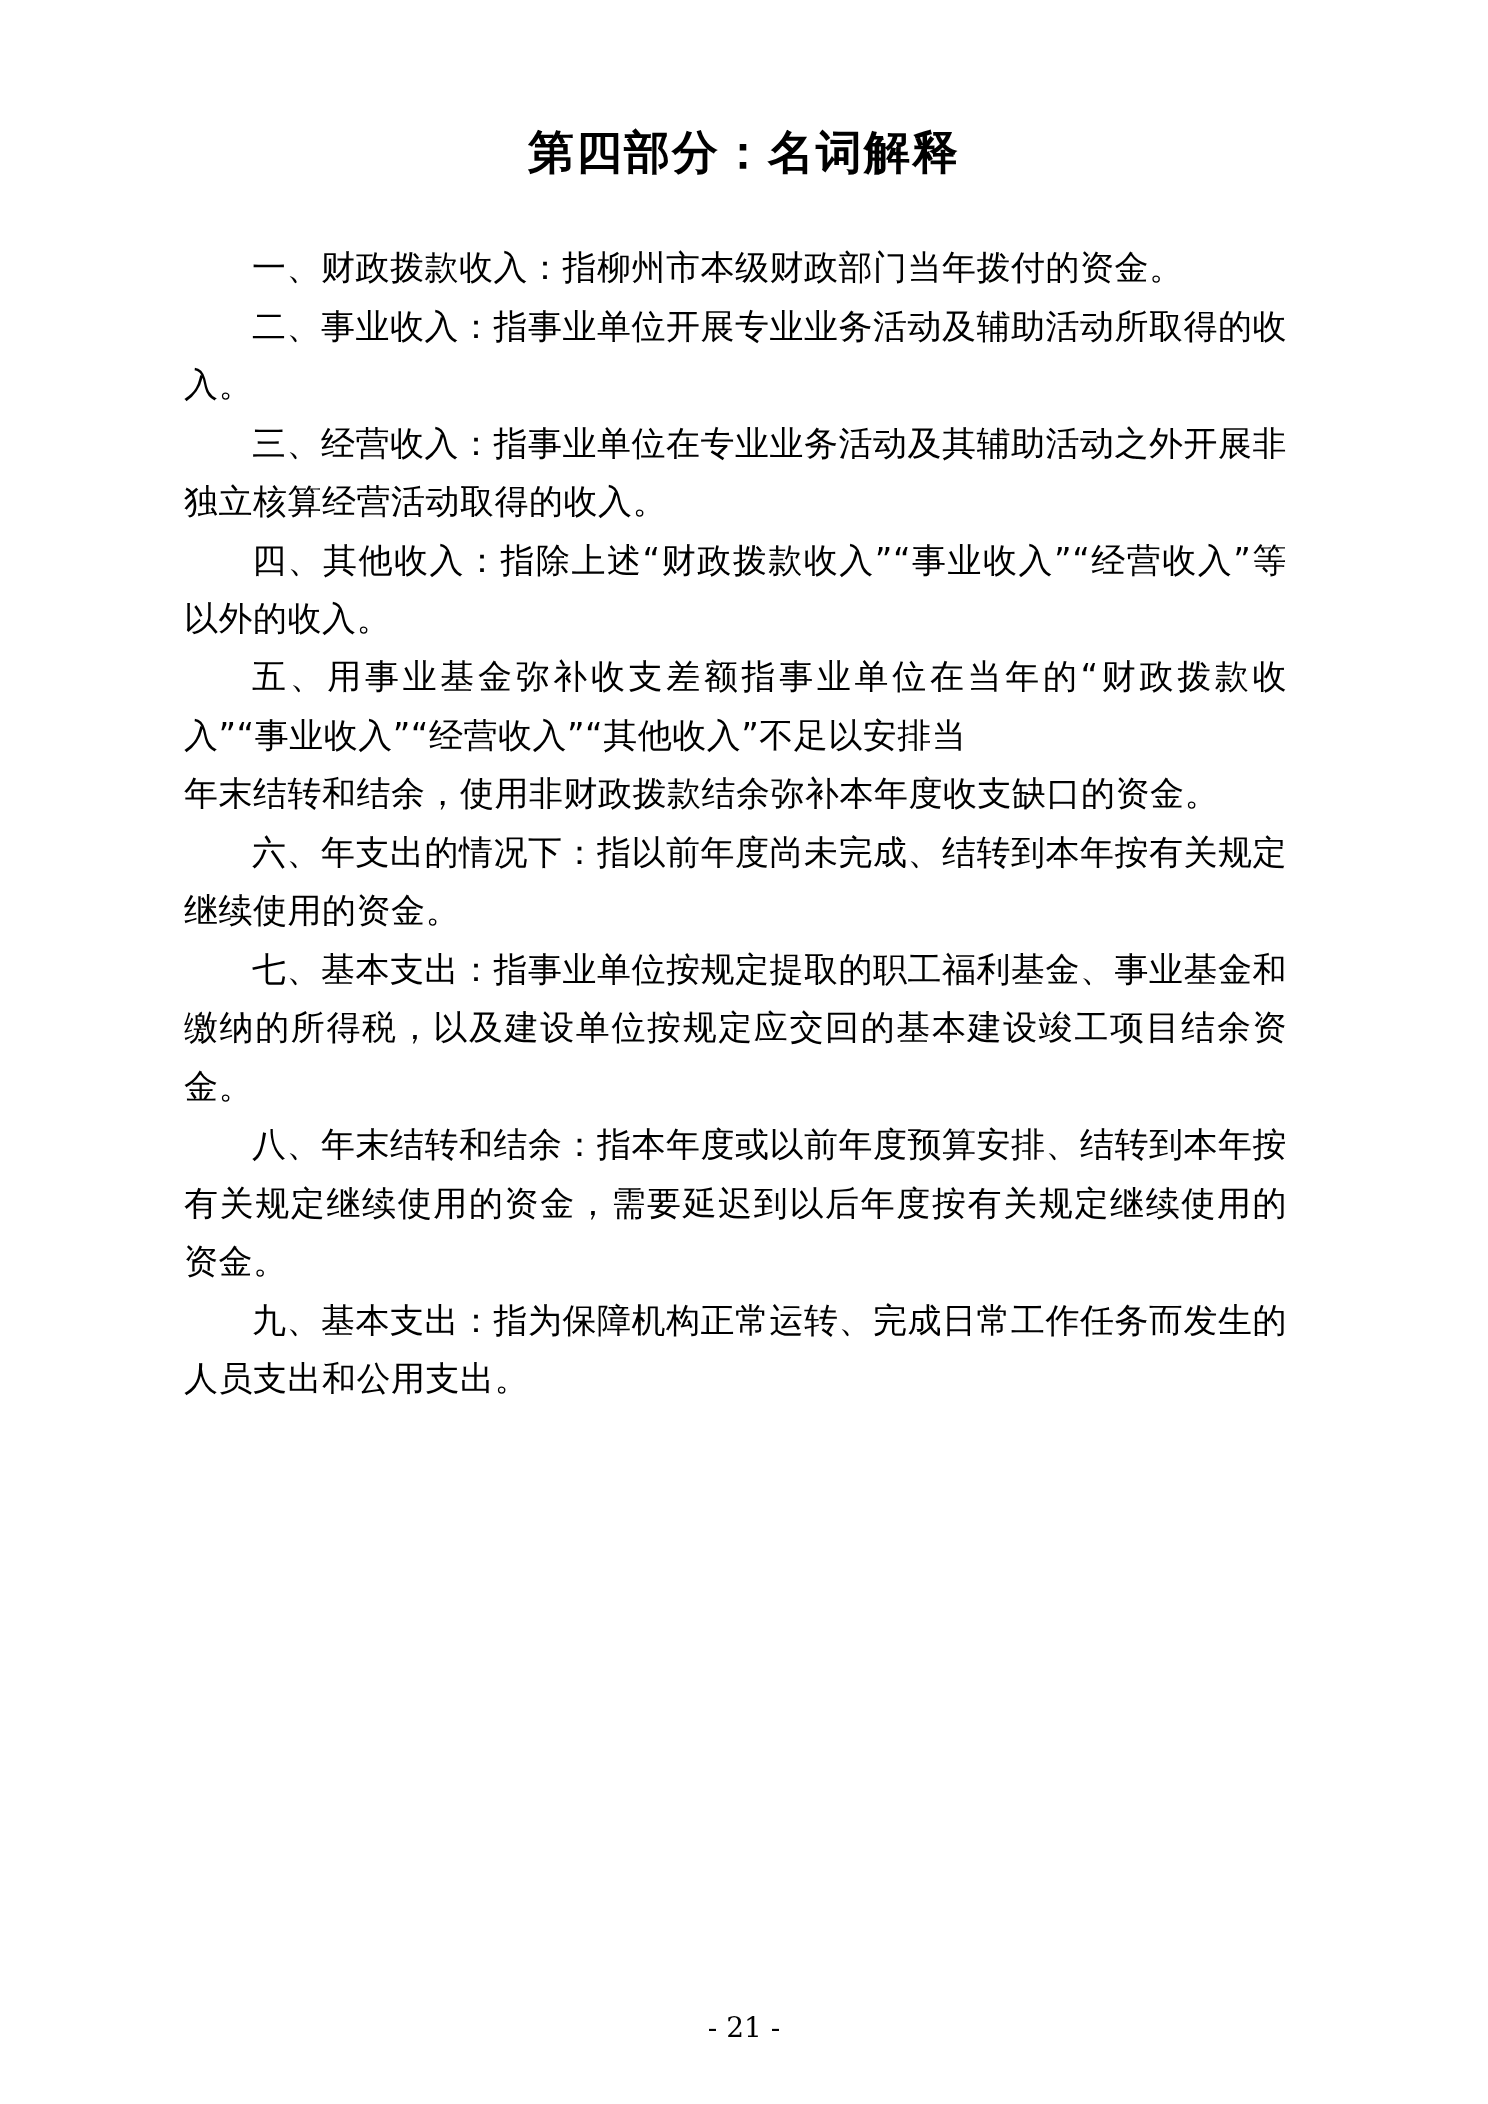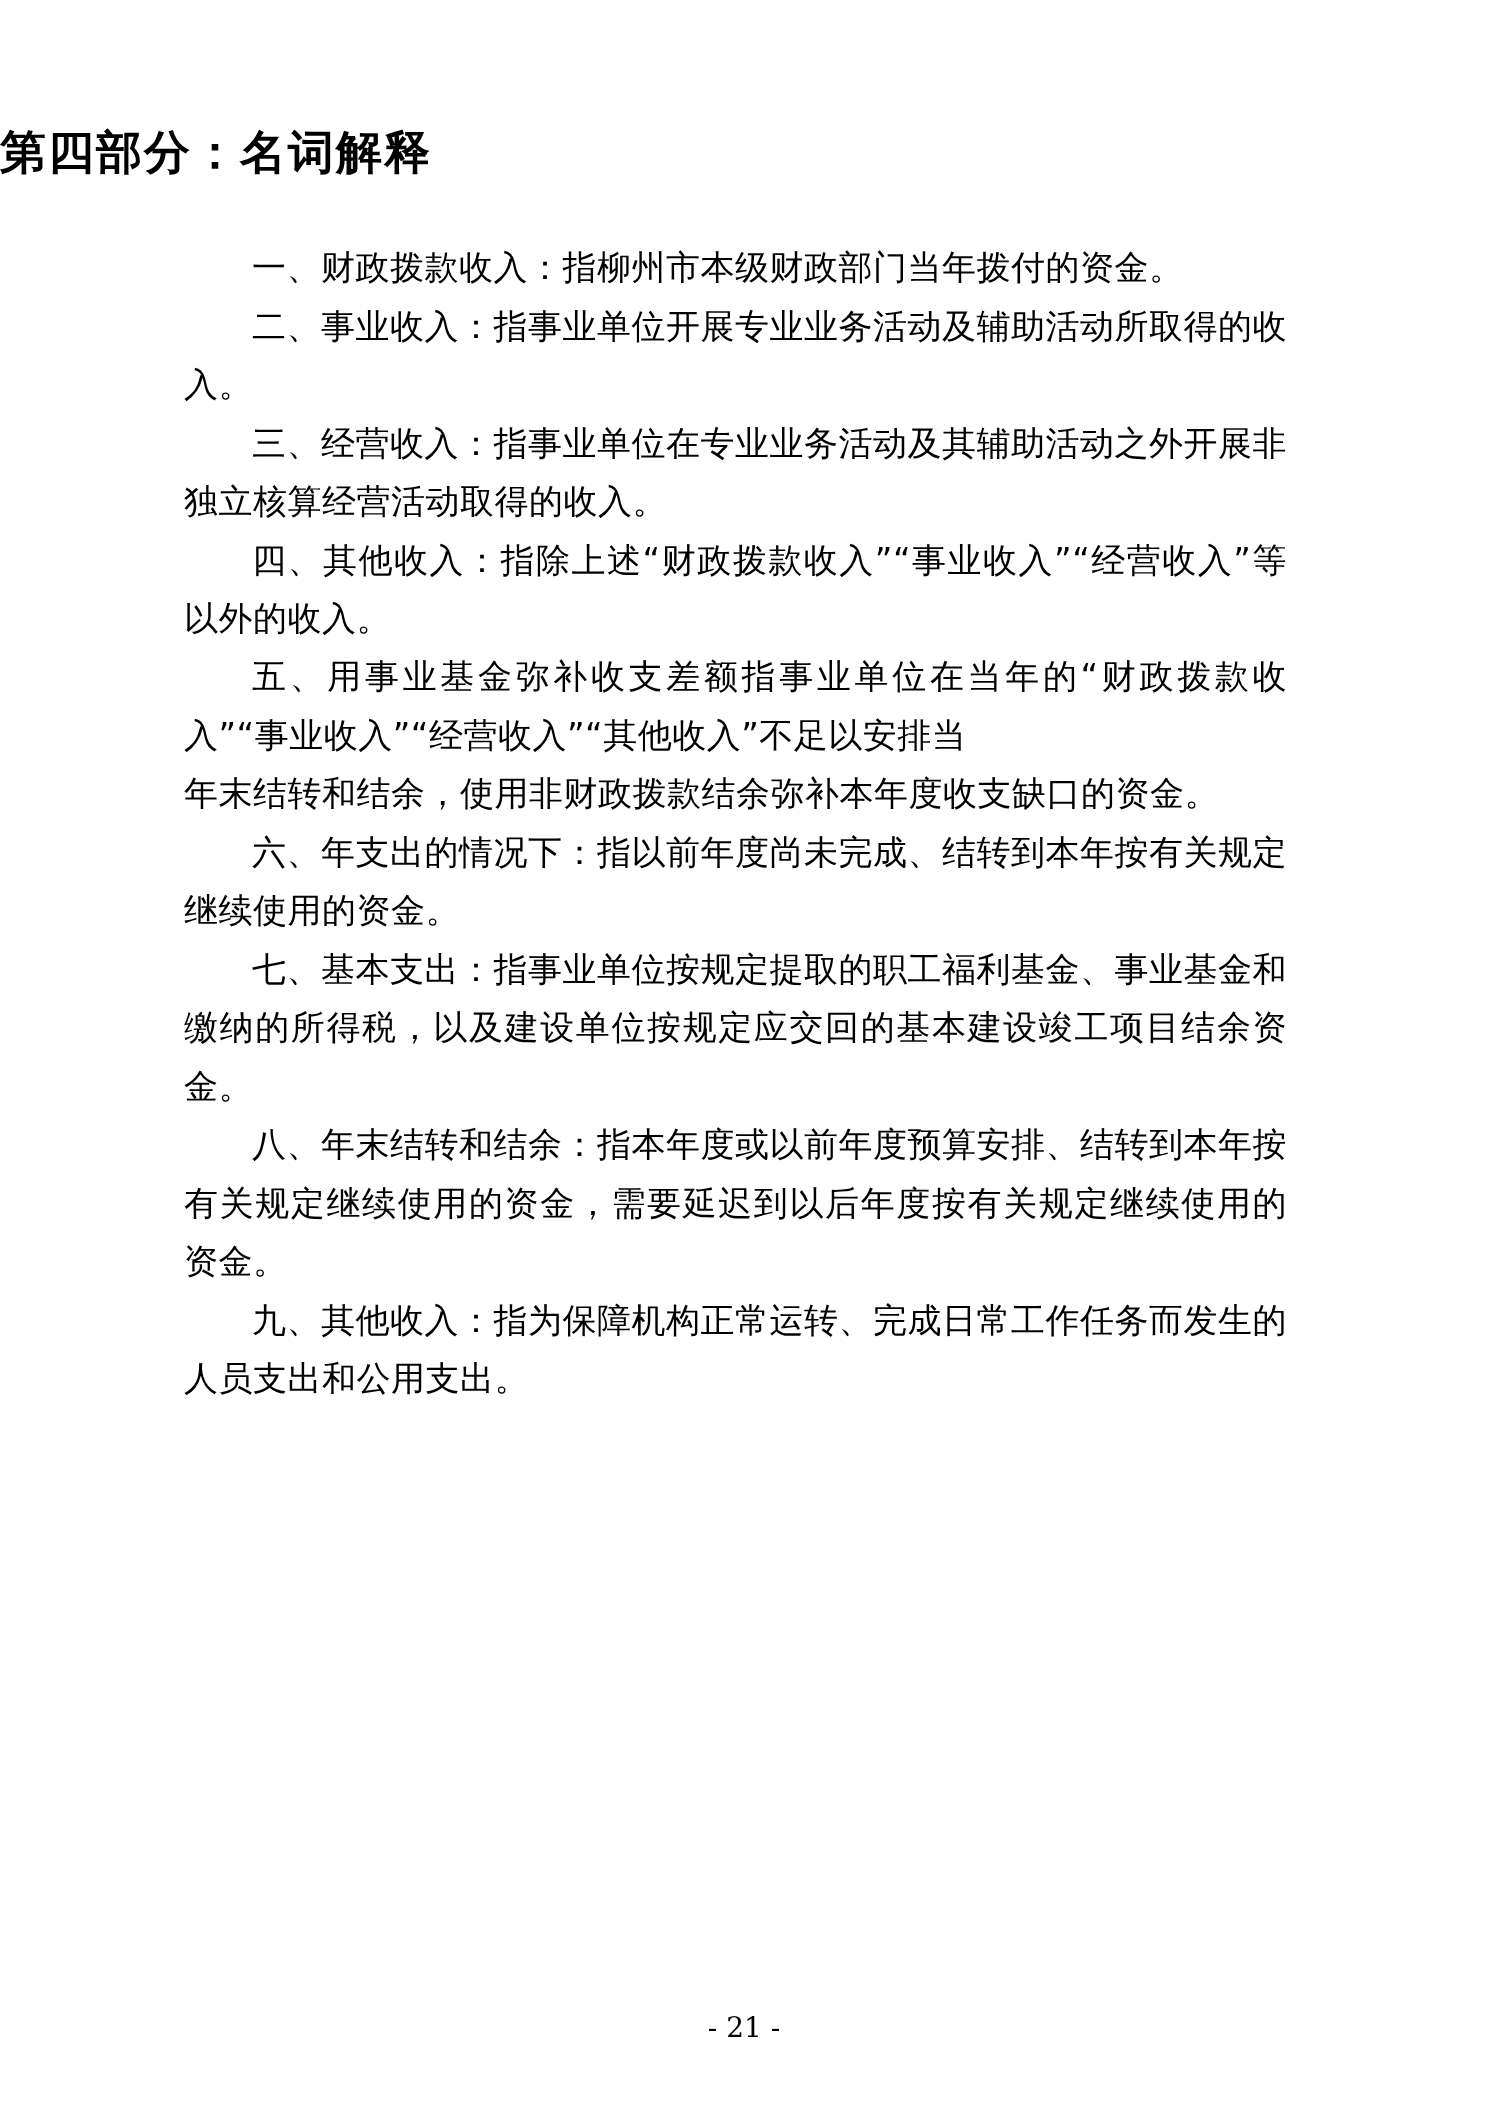--- a/index.html
+++ b/index.html
@@ -16,20 +16,21 @@
     overflow: hidden;
   }
   .page {
     width: 1488px;
     height: 2104px;
     position: relative;
     box-sizing: border-box;
     padding: 0;
   }
   .doc-title {
+    text-align: center;
     font-size: 46px;
     font-weight: 700;
     letter-spacing: 2px;
     margin: 0;
     padding-top: 125px;
     line-height: 1.2;
     font-family: "DejaVu Serif", serif;
   }
   .body-block {
     margin: 0 auto;
@@ -69,18 +70,18 @@
   <div class="body-block">
     <p class="para">一、财政拨款收入：指柳州市本级财政部门当年拨付的资金。</p>
     <p class="para">二、事业收入：指事业单位开展专业业务活动及辅助活动所取得的收入。</p>
     <p class="para">三、经营收入：指事业单位在专业业务活动及其辅助活动之外开展非独立核算经营活动取得的收入。</p>
     <p class="para">四、其他收入：指除上述“财政拨款收入”“事业收入”“经营收入”等以外的收入。</p>
     <p class="para">五、用事业基金弥补收支差额指事业单位在当年的“财政拨款收入”“事业收入”“经营收入”“其他收入”不足以安排当</p>
     <p class="para no-indent">年末结转和结余，使用非财政拨款结余弥补本年度收支缺口的资金。</p>
     <p class="para">六、年支出的情况下：指以前年度尚未完成、结转到本年按有关规定继续使用的资金。</p>
     <p class="para">七、基本支出：指事业单位按规定提取的职工福利基金、事业基金和缴纳的所得税，以及建设单位按规定应交回的基本建设竣工项目结余资金。</p>
     <p class="para">八、年末结转和结余：指本年度或以前年度预算安排、结转到本年按有关规定继续使用的资金，需要延迟到以后年度按有关规定继续使用的资金。</p>
-    <p class="para">九、其他收入：指为保障机构正常运转、完成日常工作任务而发生的人员支出和公用支出。</p>
+    <p class="para">九、基本支出：指为保障机构正常运转、完成日常工作任务而发生的人员支出和公用支出。</p>
   </div>
 
   <div class="footer">- 21 -</div>
 
 </div>
 
 </body></html>

